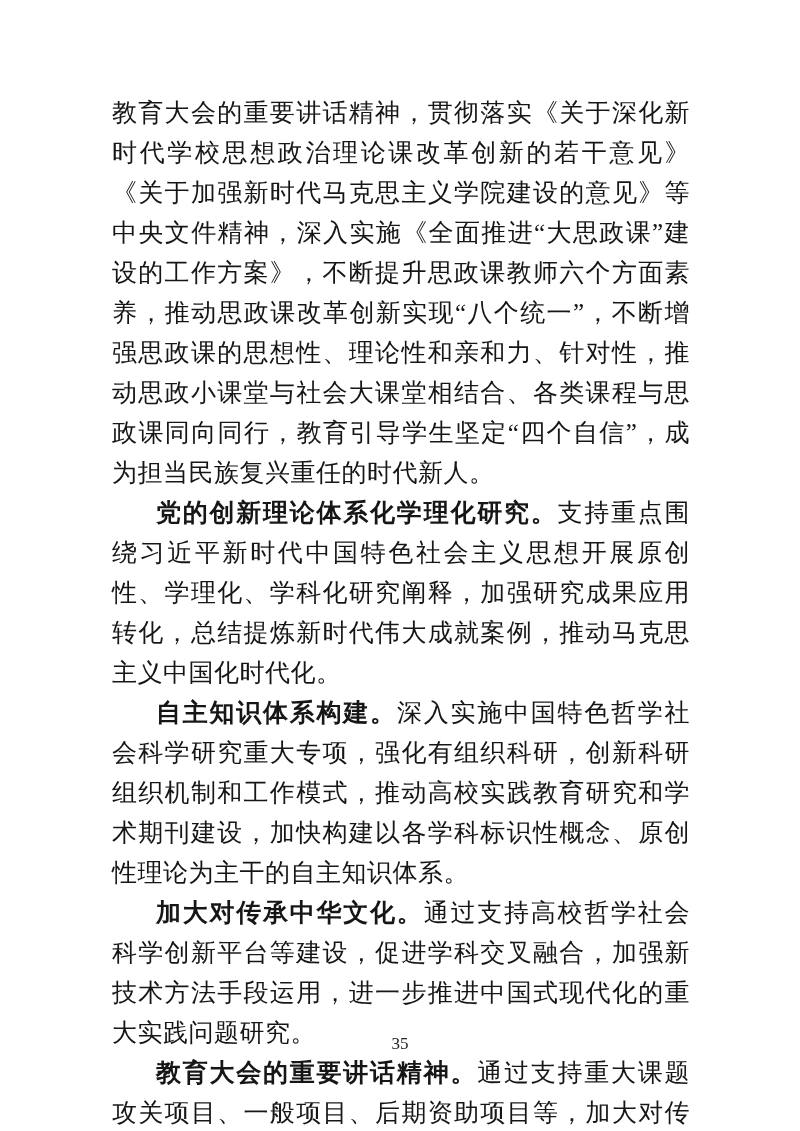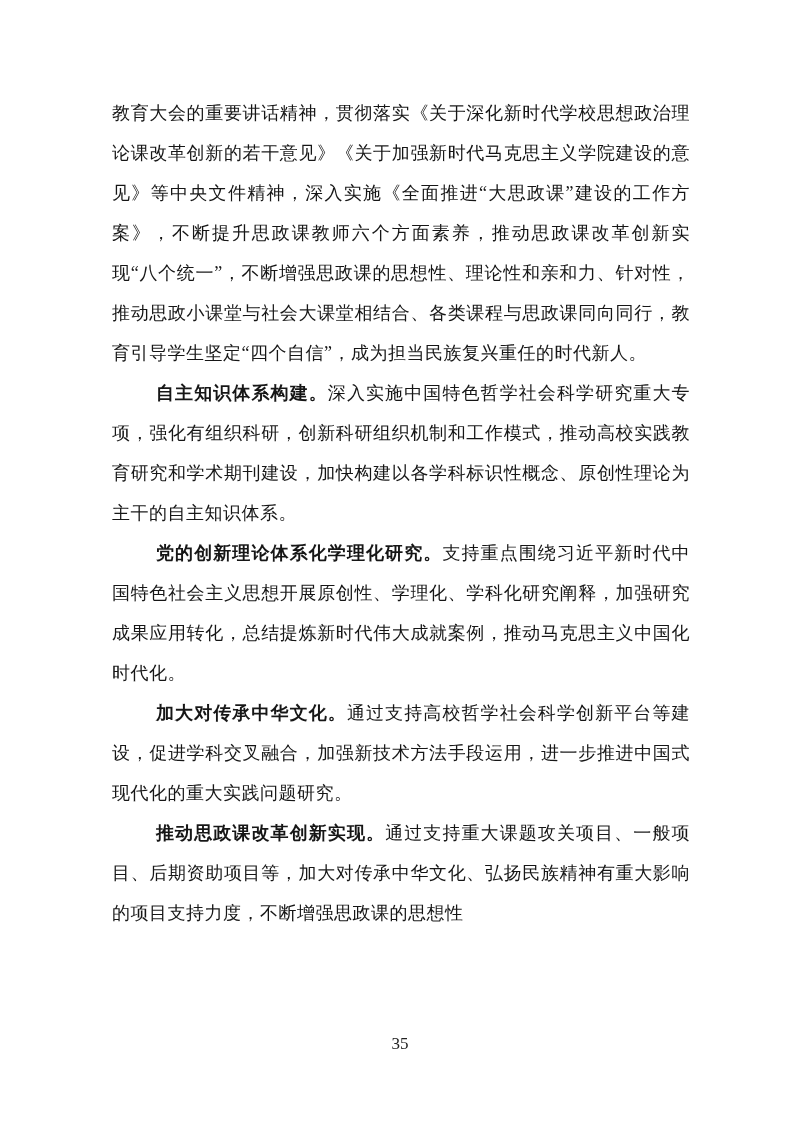--- a/index.html
+++ b/index.html
@@ -18,21 +18,21 @@
   }
   .content {
     position: absolute;
     left: 112px;
     top: 93px;
     width: 578px;
   }
   .para {
     margin: 0;
     padding: 0;
-    font-size: 18px;
+    font-size: 25px;
     line-height: 40px;
     text-align: justify;
     text-justify: inter-character;
     letter-spacing: 0.5px;
     color: #161616;
   }
   .para.indent {
     text-indent: 44px;
   }
   .lead {
@@ -56,33 +56,33 @@
 <body>
 
 <div class="page">
   <div class="content">
 
     <p class="para">
       <span>教育大会的重要讲话精神，贯彻落实《关于深化新时代学校思想政治理论课改革创新的若干意见》《关于加强新时代马克思主义学院建设的意见》等中央文件精神，深入实施《全面推进“大思政课”建设的工作方案》，不断提升思政课教师六个方面素养，推动思政课改革创新实现“八个统一”，不断增强思政课的思想性、理论性和亲和力、针对性，推动思政小课堂与社会大课堂相结合、各类课程与思政课同向同行，教育引导学生坚定“四个自信”，成为担当民族复兴重任的时代新人。</span>
     </p>
 
     <p class="para indent">
-      <span class="lead">自主知识体系构建。</span><span>深入实施中国特色哲学社会科学研究重大专项，强化有组织科研，创新科研组织机制和工作模式，推动高校实践教育研究和学术期刊建设，加快构建以各学科标识性概念、原创性理论为主干的自主知识体系。</span>
+      <span class="lead">党的创新理论体系化学理化研究。</span><span>支持重点围绕习近平新时代中国特色社会主义思想开展原创性、学理化、学科化研究阐释，加强研究成果应用转化，总结提炼新时代伟大成就案例，推动马克思主义中国化时代化。</span>
     </p>
 
     <p class="para indent">
-      <span class="lead">党的创新理论体系化学理化研究。</span><span>支持重点围绕习近平新时代中国特色社会主义思想开展原创性、学理化、学科化研究阐释，加强研究成果应用转化，总结提炼新时代伟大成就案例，推动马克思主义中国化时代化。</span>
+      <span class="lead">自主知识体系构建。</span><span>深入实施中国特色哲学社会科学研究重大专项，强化有组织科研，创新科研组织机制和工作模式，推动高校实践教育研究和学术期刊建设，加快构建以各学科标识性概念、原创性理论为主干的自主知识体系。</span>
     </p>
 
     <p class="para indent">
       <span class="lead">加大对传承中华文化。</span><span>通过支持高校哲学社会科学创新平台等建设，促进学科交叉融合，加强新技术方法手段运用，进一步推进中国式现代化的重大实践问题研究。</span>
     </p>
 
     <p class="para indent">
-      <span class="lead">推动思政课改革创新实现。</span><span>通过支持重大课题攻关项目、一般项目、后期资助项目等，加大对传承中华文化、弘扬民族精神有重大影响的项目支持力度，不断增强思政课的思想性</span>
+      <span class="lead">教育大会的重要讲话精神。</span><span>通过支持重大课题攻关项目、一般项目、后期资助项目等，加大对传承中华文化、弘扬民族精神有重大影响的项目支持力度，不断增强思政课的思想性</span>
     </p>
 
   </div>
 
   <div class="footer">
     <span class="page-number">35</span>
   </div>
 </div>
 
 </body></html>

